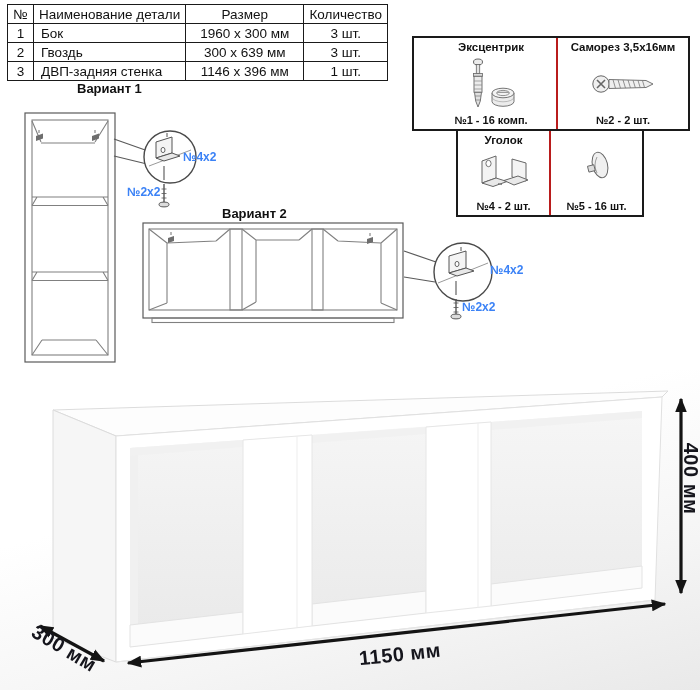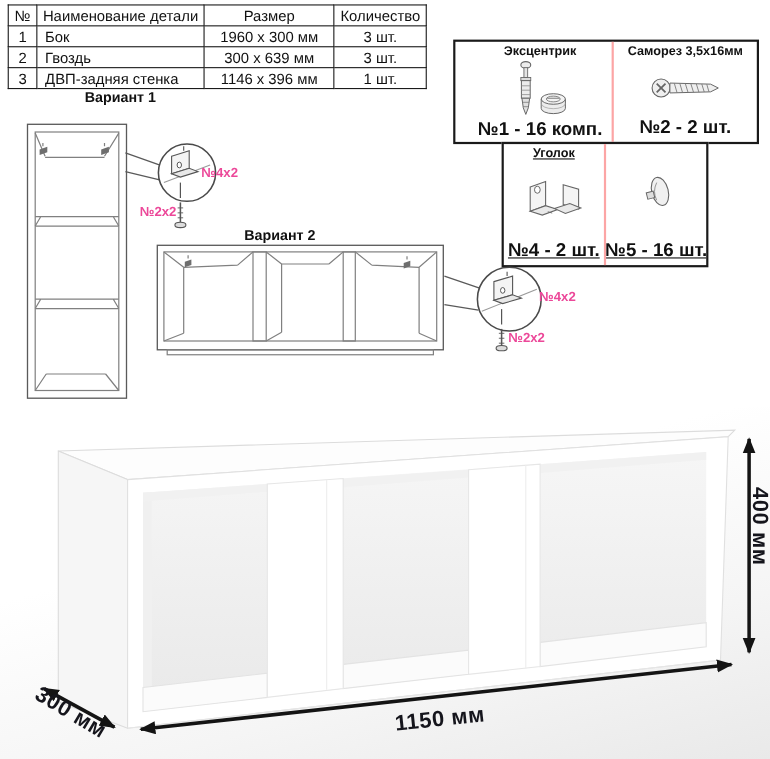--- a/index.html
+++ b/index.html
@@ -11,31 +11,31 @@
   table.parts td, table.parts th { border:1.5px solid #1a1a1a; height:19px; padding:0 5px; font-weight:normal; text-align:center; white-space:nowrap; }
   table.parts .c-num { width:26px; }
   table.parts .c-name { width:146px; }
   table.parts .c-size { width:118px; }
   table.parts .c-qty { width:84px;margin-left:40px; }
   table.parts td.l { text-align:left; padding-left:7px; }
 
   
   .hw-row { position:absolute; display:flex; background:#fff; border:2px solid #1a1a1a; }
   .hw-row-top { left:412px; top:36px; width:278px; height:95px;padding-left:12px; }
-  .hw-row-bottom { left:456px; top:129px; width:188px; height:114px;text-decoration:underline; }
-  .hw-cell { flex:1 1 0; display:flex; flex-direction:column; align-items:center; border-left:2px solid #fca5a5; overflow:hidden; }
+  .hw-row-bottom { left:456px; top:129px; width:188px; height:88px; }
+  .hw-cell { flex:1 1 0; display:flex; flex-direction:column; align-items:center; border-left:2px solid #b91c1c; overflow:hidden; }
   .hw-cell:first-child { border-left:none; }
   .hw-title { font-weight:bold; font-size:11.5px; line-height:1.12; text-align:center; padding-top:3px; }
   .hw-icon { flex:1 1 auto; display:flex; align-items:center; justify-content:center; }
-  .hw-qty { font-weight:bold; font-size:17px; padding-bottom:3px; white-space:nowrap; }
+  .hw-qty { font-weight:bold; font-size:11px; padding-bottom:3px; white-space:nowrap; }
 
   
   .lbl { position:absolute; white-space:nowrap; }
   .variant-title { font-weight:bold; font-size:13px; color:#111; }
-  .callout-lbl { font-weight:bold; font-size:12px; color:#ec4899; }
+  .callout-lbl { font-weight:bold; font-size:12px; color:#3b82f6; }
 
   
   .bg3d { position:absolute; left:0; top:370px; width:700px; height:320px;
           background:linear-gradient(165deg, #ffffff 35%, #f5f5f5 70%, #e9e9e9 100%); }
   .dim-lbl { font-weight:bold; font-size:20px; color:#15151c; letter-spacing:0.5px; text-align:center; }
   #dim-width  { left:342px; top:643px; width:116px; transform:rotate(-6deg); }
   #dim-height { left:645px; top:467px; width:90px;  transform:rotate(90deg); }
   #dim-depth  { left:19px;  top:637px; width:90px;  transform:rotate(31deg); }
 
   svg.overlay { position:absolute; left:0; top:0; width:700px; height:690px; }

